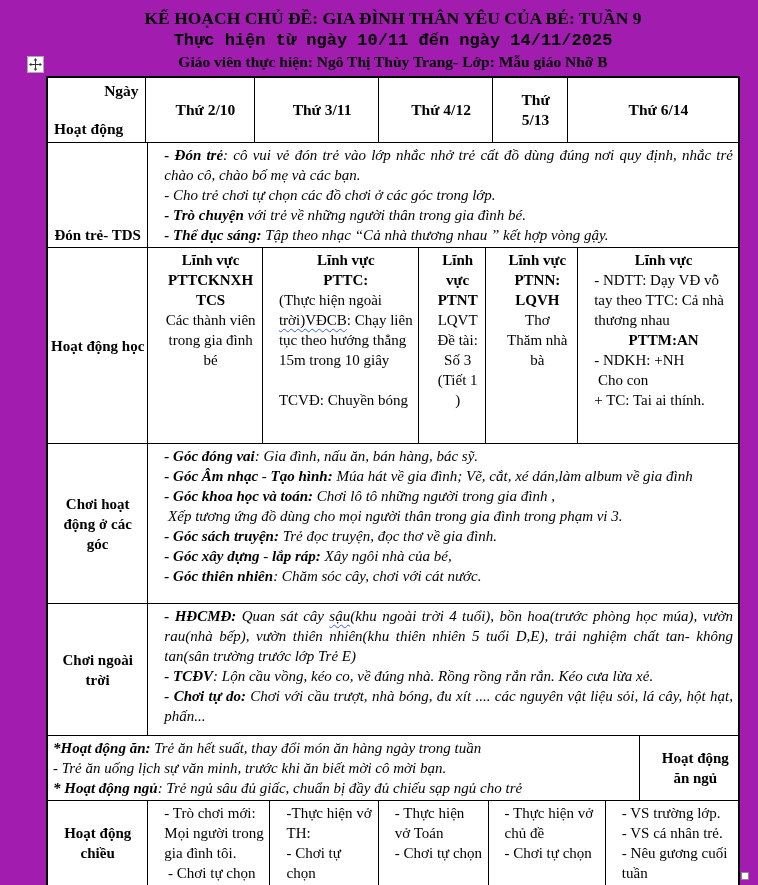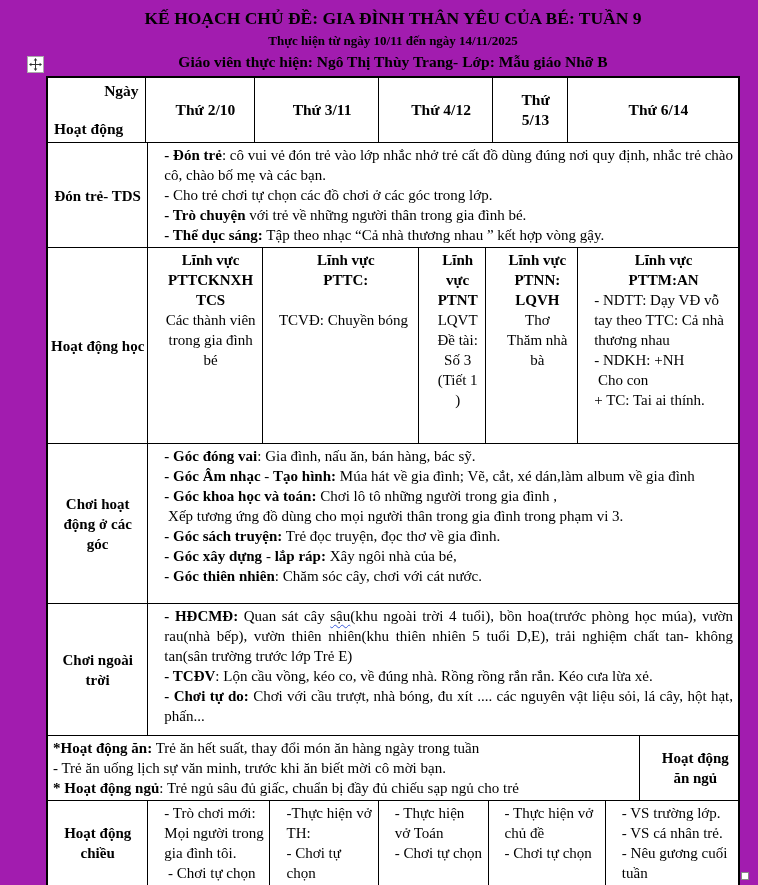--- a/index.html
+++ b/index.html
@@ -4,21 +4,21 @@
 <style>
   html,body{margin:0;padding:0;}
   body{
     width:758px;height:885px;background:#ffffff;color:#000;
     font-family:"Liberation Serif","DejaVu Serif",serif;
     overflow:hidden;
   }
   .page{position:relative;width:758px;height:885px;background:#a21caf;}
   .titles{position:absolute;left:46px;top:7px;width:694px;text-align:center;font-weight:bold;}
   .t1{font-size:17.5px;line-height:23px;}
-  .t2{font-size:13px;line-height:21px;}
+  .t2{font-size:17px;line-height:21px;font-family:Liberation Mono, monospace;}
   .t3{font-size:15.5px;line-height:21px;}
   .sched{
     position:absolute;left:46px;top:76px;width:694px;
     border:2px solid #000;box-sizing:border-box;background:#fff;
   }
   .t-row{display:flex;align-items:stretch;}
   .t-row + .t-row{border-top:1px solid #000;}
   .t-cell{
     box-sizing:border-box;padding:2px 5px;font-size:15px;
     overflow:hidden;
@@ -29,24 +29,24 @@
   .corner-bottom{text-align:left;font-size:15.5px;}
   .day-cell{
     display:flex;align-items:center;justify-content:center;
     font-weight:bold;text-align:center;font-size:15.5px;line-height:20px;
   }
   .label-cell{
     font-weight:bold;text-align:center;
     display:flex;flex-direction:column;justify-content:center;
     font-size:15px;line-height:20px;padding:2px 3px;
   }
-  .label-cell.label-top{justify-content:center;padding-top:4px;}
+  .label-cell.label-top{justify-content:flex-end;padding-top:4px;}
   .para{line-height:20px;min-height:20px;}
   .al-center{text-align:center;}
-  .just{text-align:justify;}
+  .just{text-align:justify;font-style:italic;}
   .b{font-weight:bold;}
   .wavy{
     text-decoration:underline;
     text-decoration-style:wavy;
     text-decoration-color:#3b5bdb;
     text-decoration-thickness:1px;
     text-underline-offset:3px;
   }
   .move-handle{
     position:absolute;left:27px;top:56px;width:17px;height:17px;
@@ -111,20 +111,21 @@
         </div>
         <div class="t-cell content-cell" style="width: 16.6%;">
           <div class="para al-center"><span class="b">Lĩnh vực</span></div>
           <div class="para al-center"><span class="b">PTTCKNXH</span></div>
           <div class="para al-center"><span class="b">TCS</span></div>
           <div class="para al-center"><span>Các thành viên trong gia đình bé</span></div>
         </div>
         <div class="t-cell content-cell" style="width: 22.6%;">
           <div class="para al-center"><span class="b">Lĩnh vực</span></div>
           <div class="para al-center"><span class="b">PTTC:</span></div>
+          <div class="para"><span>(Thực hiện ngoài </span><span class="wavy">trời)VĐCB</span><span>: Chạy liên tục theo hướng thẳng 15m trong 10 giây</span></div>
           <div class="para">&nbsp;</div>
           <div class="para"><span>TCVĐ: Chuyền bóng</span></div>
         </div>
         <div class="t-cell content-cell" style="width: 9.8%;">
           <div class="para al-center"><span class="b">Lĩnh</span></div>
           <div class="para al-center"><span class="b">vực</span></div>
           <div class="para al-center"><span class="b">PTNT</span></div>
           <div class="para al-center"><span>LQVT</span></div>
           <div class="para al-center"><span>Đề tài:</span></div>
           <div class="para al-center"><span>Số 3</span></div>
@@ -133,22 +134,22 @@
         </div>
         <div class="t-cell content-cell" style="width: 13.3%;">
           <div class="para al-center"><span class="b">Lĩnh vực</span></div>
           <div class="para al-center"><span class="b">PTNN:</span></div>
           <div class="para al-center"><span class="b">LQVH</span></div>
           <div class="para al-center"><span>Thơ</span></div>
           <div class="para al-center"><span>Thăm nhà bà</span></div>
         </div>
         <div class="t-cell content-cell" style="width: 23.3%;">
           <div class="para al-center"><span class="b">Lĩnh vực</span></div>
+          <div class="para"><span>- NDTT: Dạy VĐ vỗ tay theo TTC: Cả nhà thương nhau</span></div>
           <div class="para al-center"><span class="b">PTTM:AN</span></div>
-          <div class="para"><span>- NDTT: Dạy VĐ vỗ tay theo TTC: Cả nhà thương nhau</span></div>
           <div class="para"><span>- NDKH: +NH</span></div>
           <div class="para"><span>&nbsp;Cho con</span></div>
           <div class="para"><span>+ TC: Tai ai thính.</span></div>
         </div>
       </div>
       <div class="t-row" style="min-height: 159px;">
         <div class="t-cell label-cell" style="width: 14.4%;">
           <div class="label-text">Chơi hoạt động ở các góc</div>
         </div>
         <div class="t-cell content-cell" style="width: 85.6%;">

